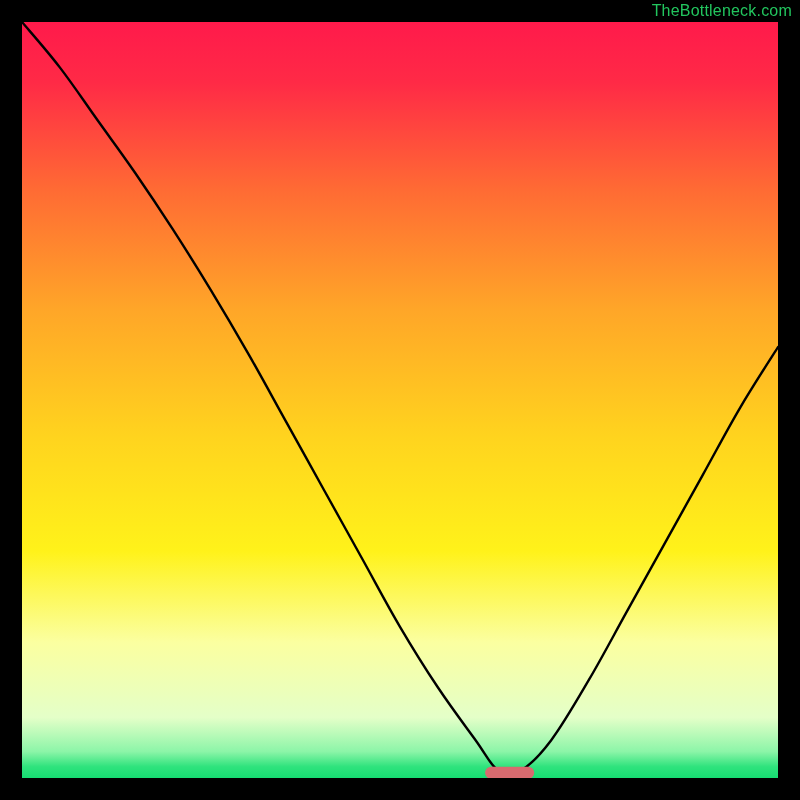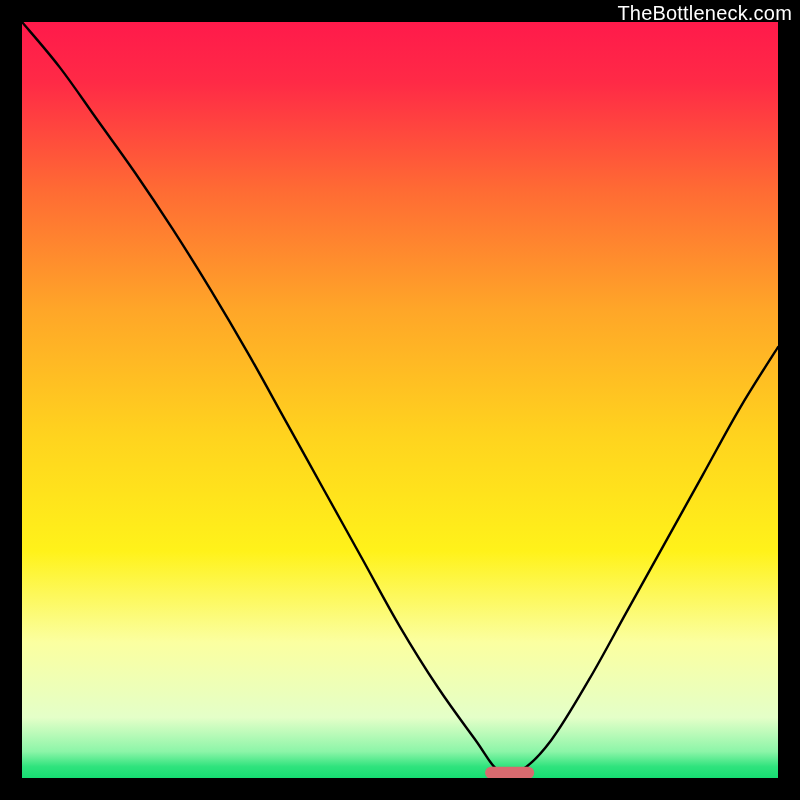--- a/index.html
+++ b/index.html
@@ -14,22 +14,22 @@
   .frame {
     position: relative;
     width: 800px;
     height: 800px;
     background: #000;
   }
   .watermark {
     position: absolute;
     top: 2px;
     right: 8px;
-    color: #ffffff;
-    font-size: 20px;
+    color: #22c55e;
+    font-size: 16px;
     font-weight: 400;
     letter-spacing: 0.2px;
     z-index: 20;
   }
   .plot-area {
     position: absolute;
     left: 22px;
     top: 22px;
     width: 756px;
     height: 756px;

